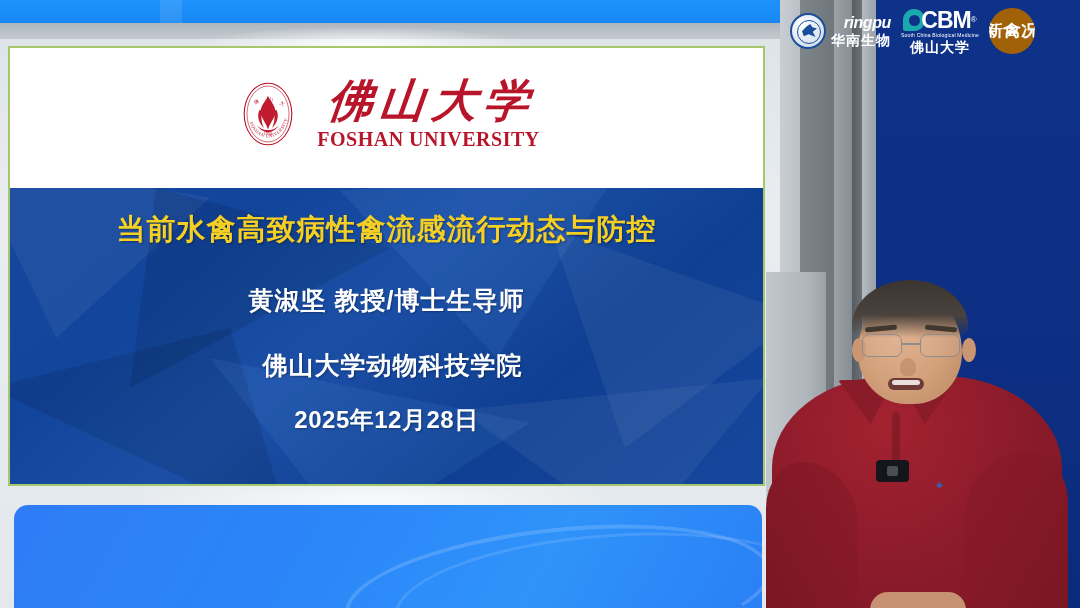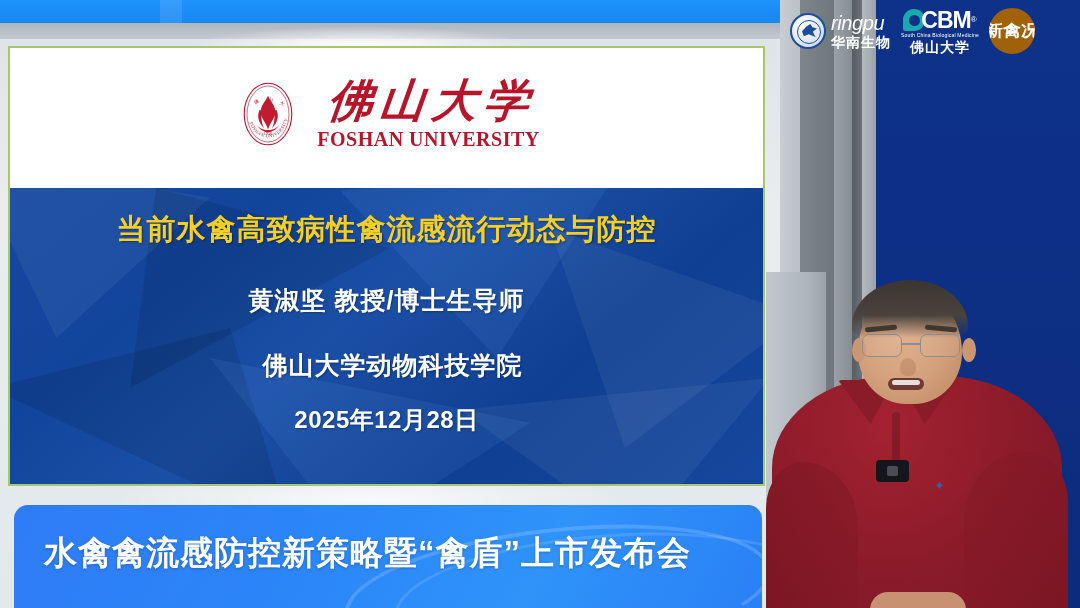--- a/index.html
+++ b/index.html
@@ -262,25 +262,26 @@
     background: #1b4f9c;
     clip-path: polygon(0% 55%, 30% 20%, 55% 0%, 70% 25%, 100% 35%, 72% 60%, 90% 100%, 45% 78%, 12% 95%);
   }
   .ringpu-text {
     margin-left: 5px;
     display: flex;
     flex-direction: column;
     line-height: 1;
   }
   .ringpu-en {
-    font-size: 20px;
-    font-weight: 400;
+    font-size: 16px;
+    font-weight: 700;
     font-style: italic;
     color: #ffffff;
     letter-spacing: -0.4px;
+    text-align: right;
   }
   .ringpu-cn {
     font-size: 14px;
     font-weight: 700;
     color: #ffffff;
     letter-spacing: 1px;
     margin-top: 2px;
   }
   
   .cbm-wrap {
@@ -581,21 +582,20 @@
         <div class="s-author">黄淑坚  教授/博士生导师</div>
         <div class="s-org">佛山大学动物科技学院</div>
         <div class="s-date">2025年12月28日</div>
       </div>
     </div>
   </div>
 
   <div class="banner">
     <div class="swoosh"></div>
     <div class="swoosh2"></div>
-    <div class="banner-text">水禽禽流感防控新策略暨“禽盾”上市发布会</div>
   </div>
 
   <div class="sponsors">
 
     <div class="sp">
       <div class="ringpu-mark"></div>
       <div class="ringpu-text">
         <div class="ringpu-en">ringpu</div>
         <div class="ringpu-cn">华南生物</div>
       </div>

